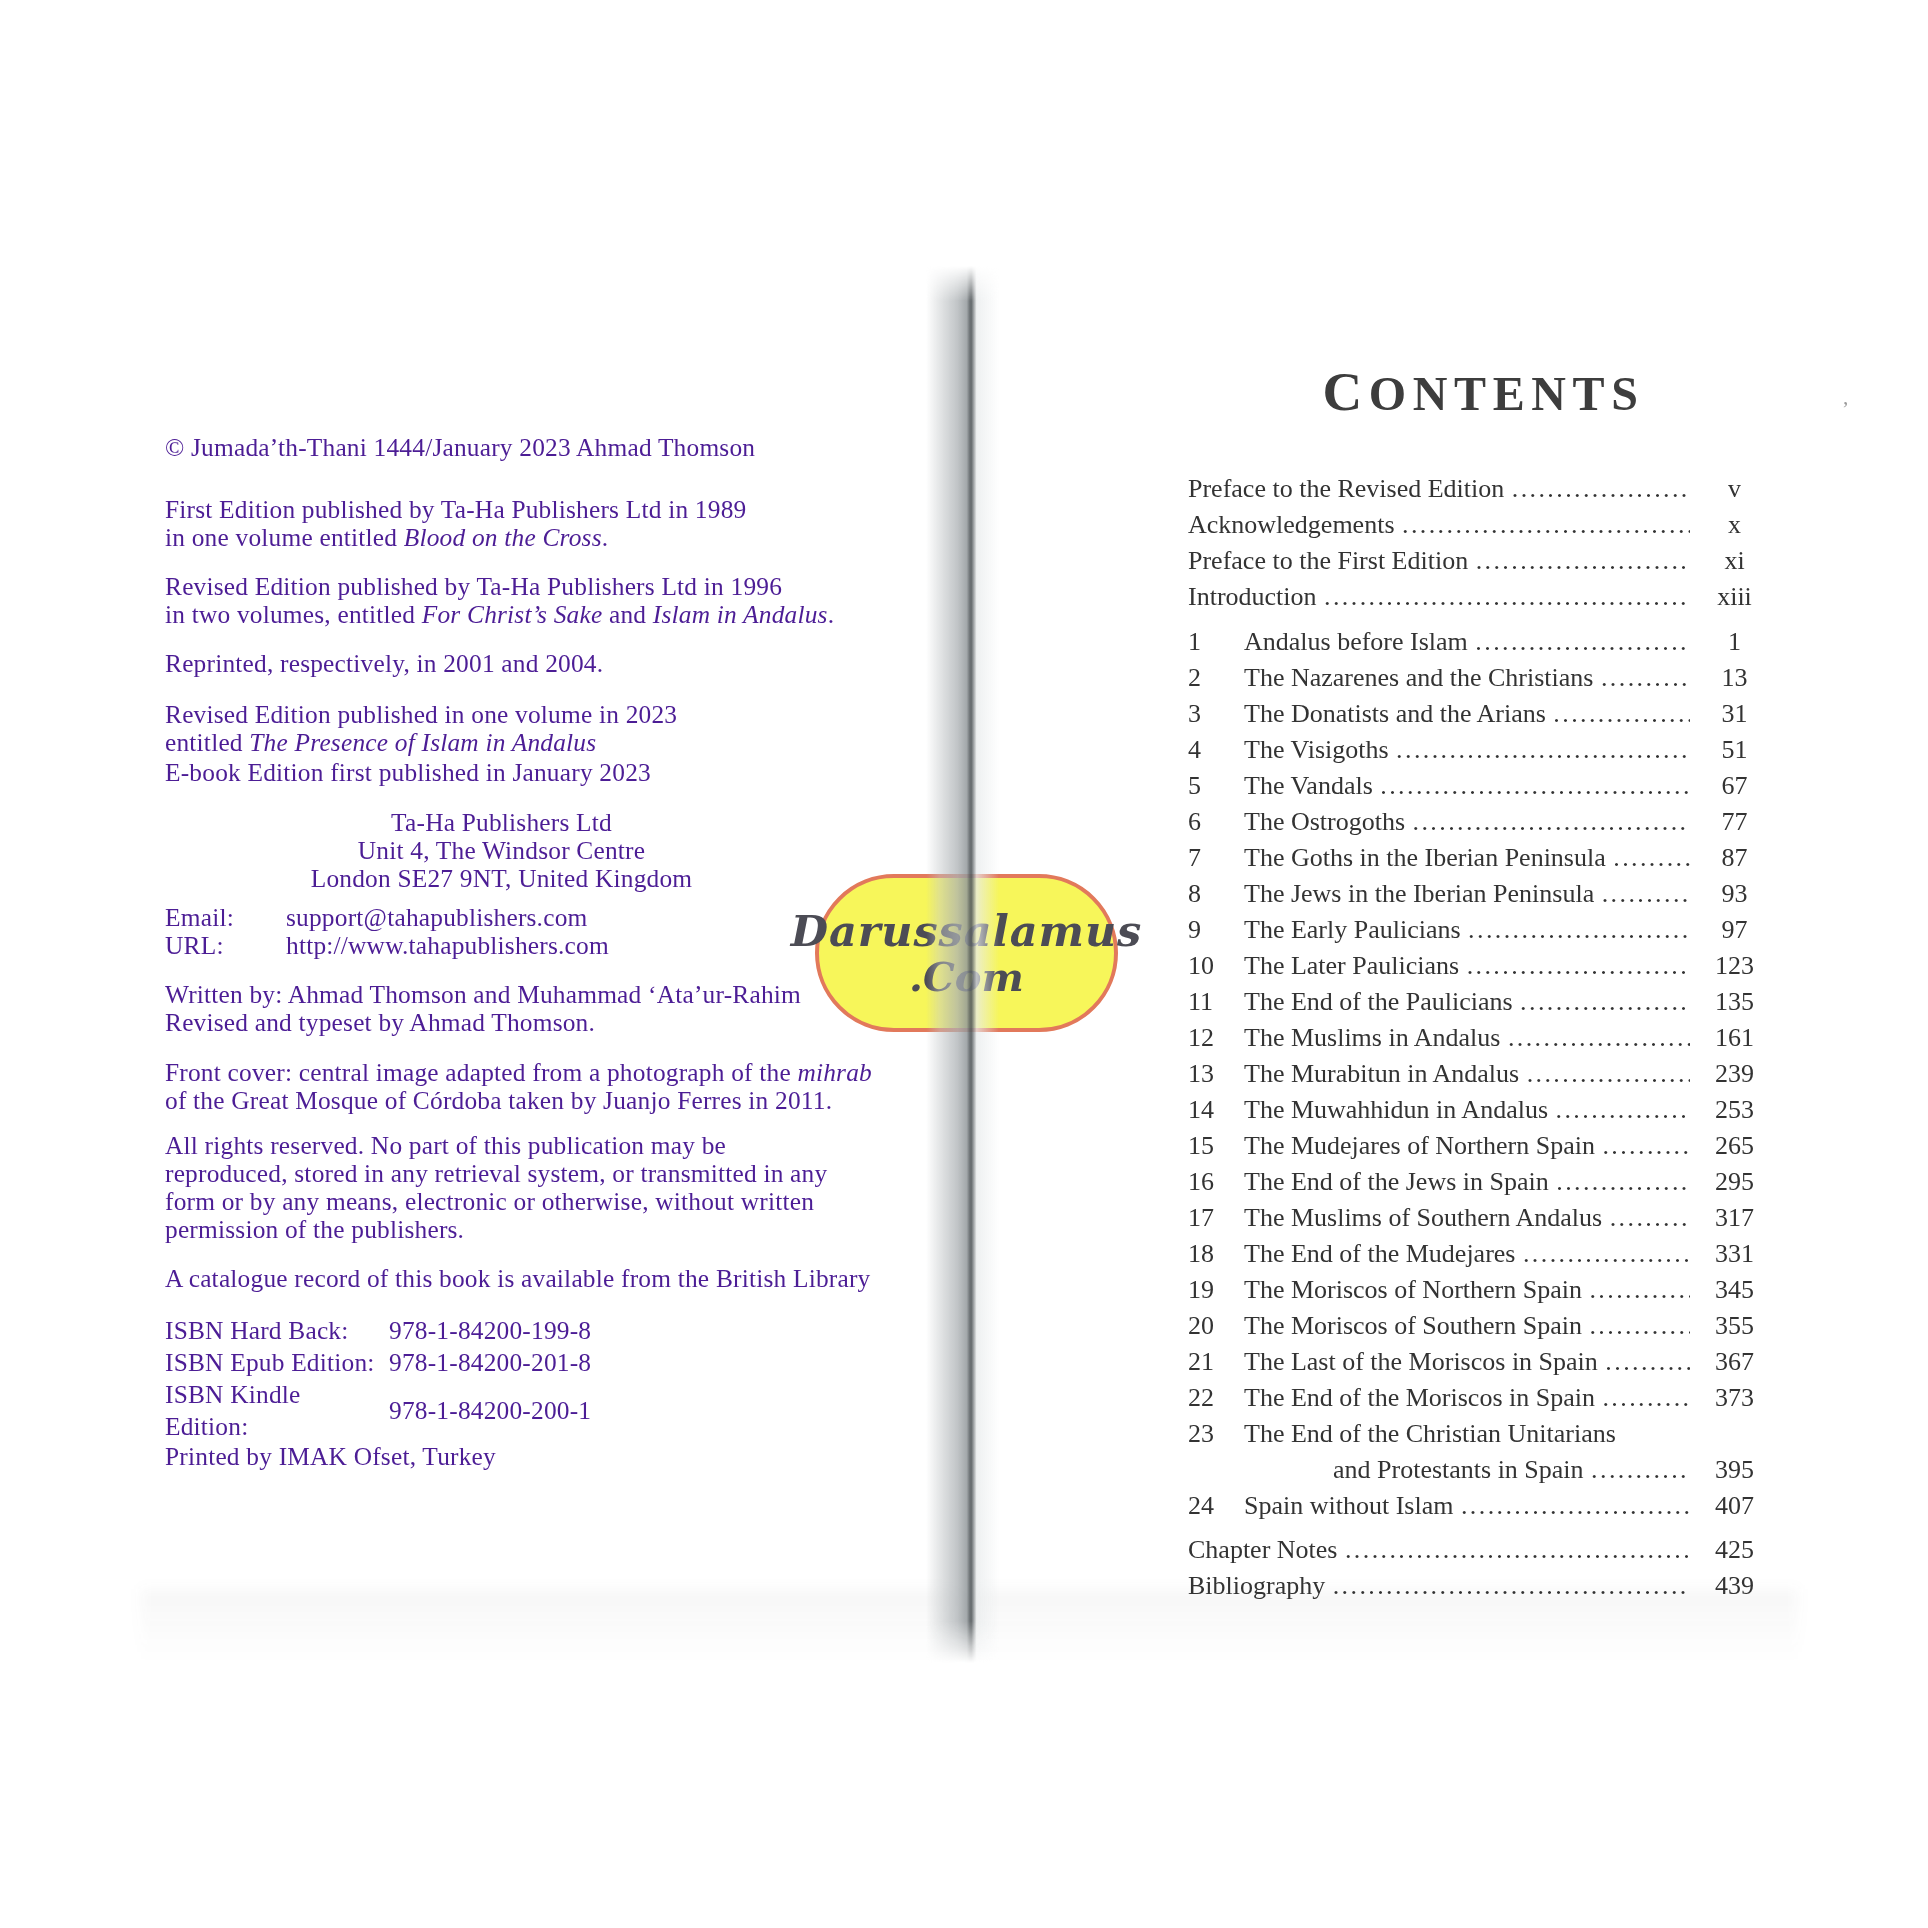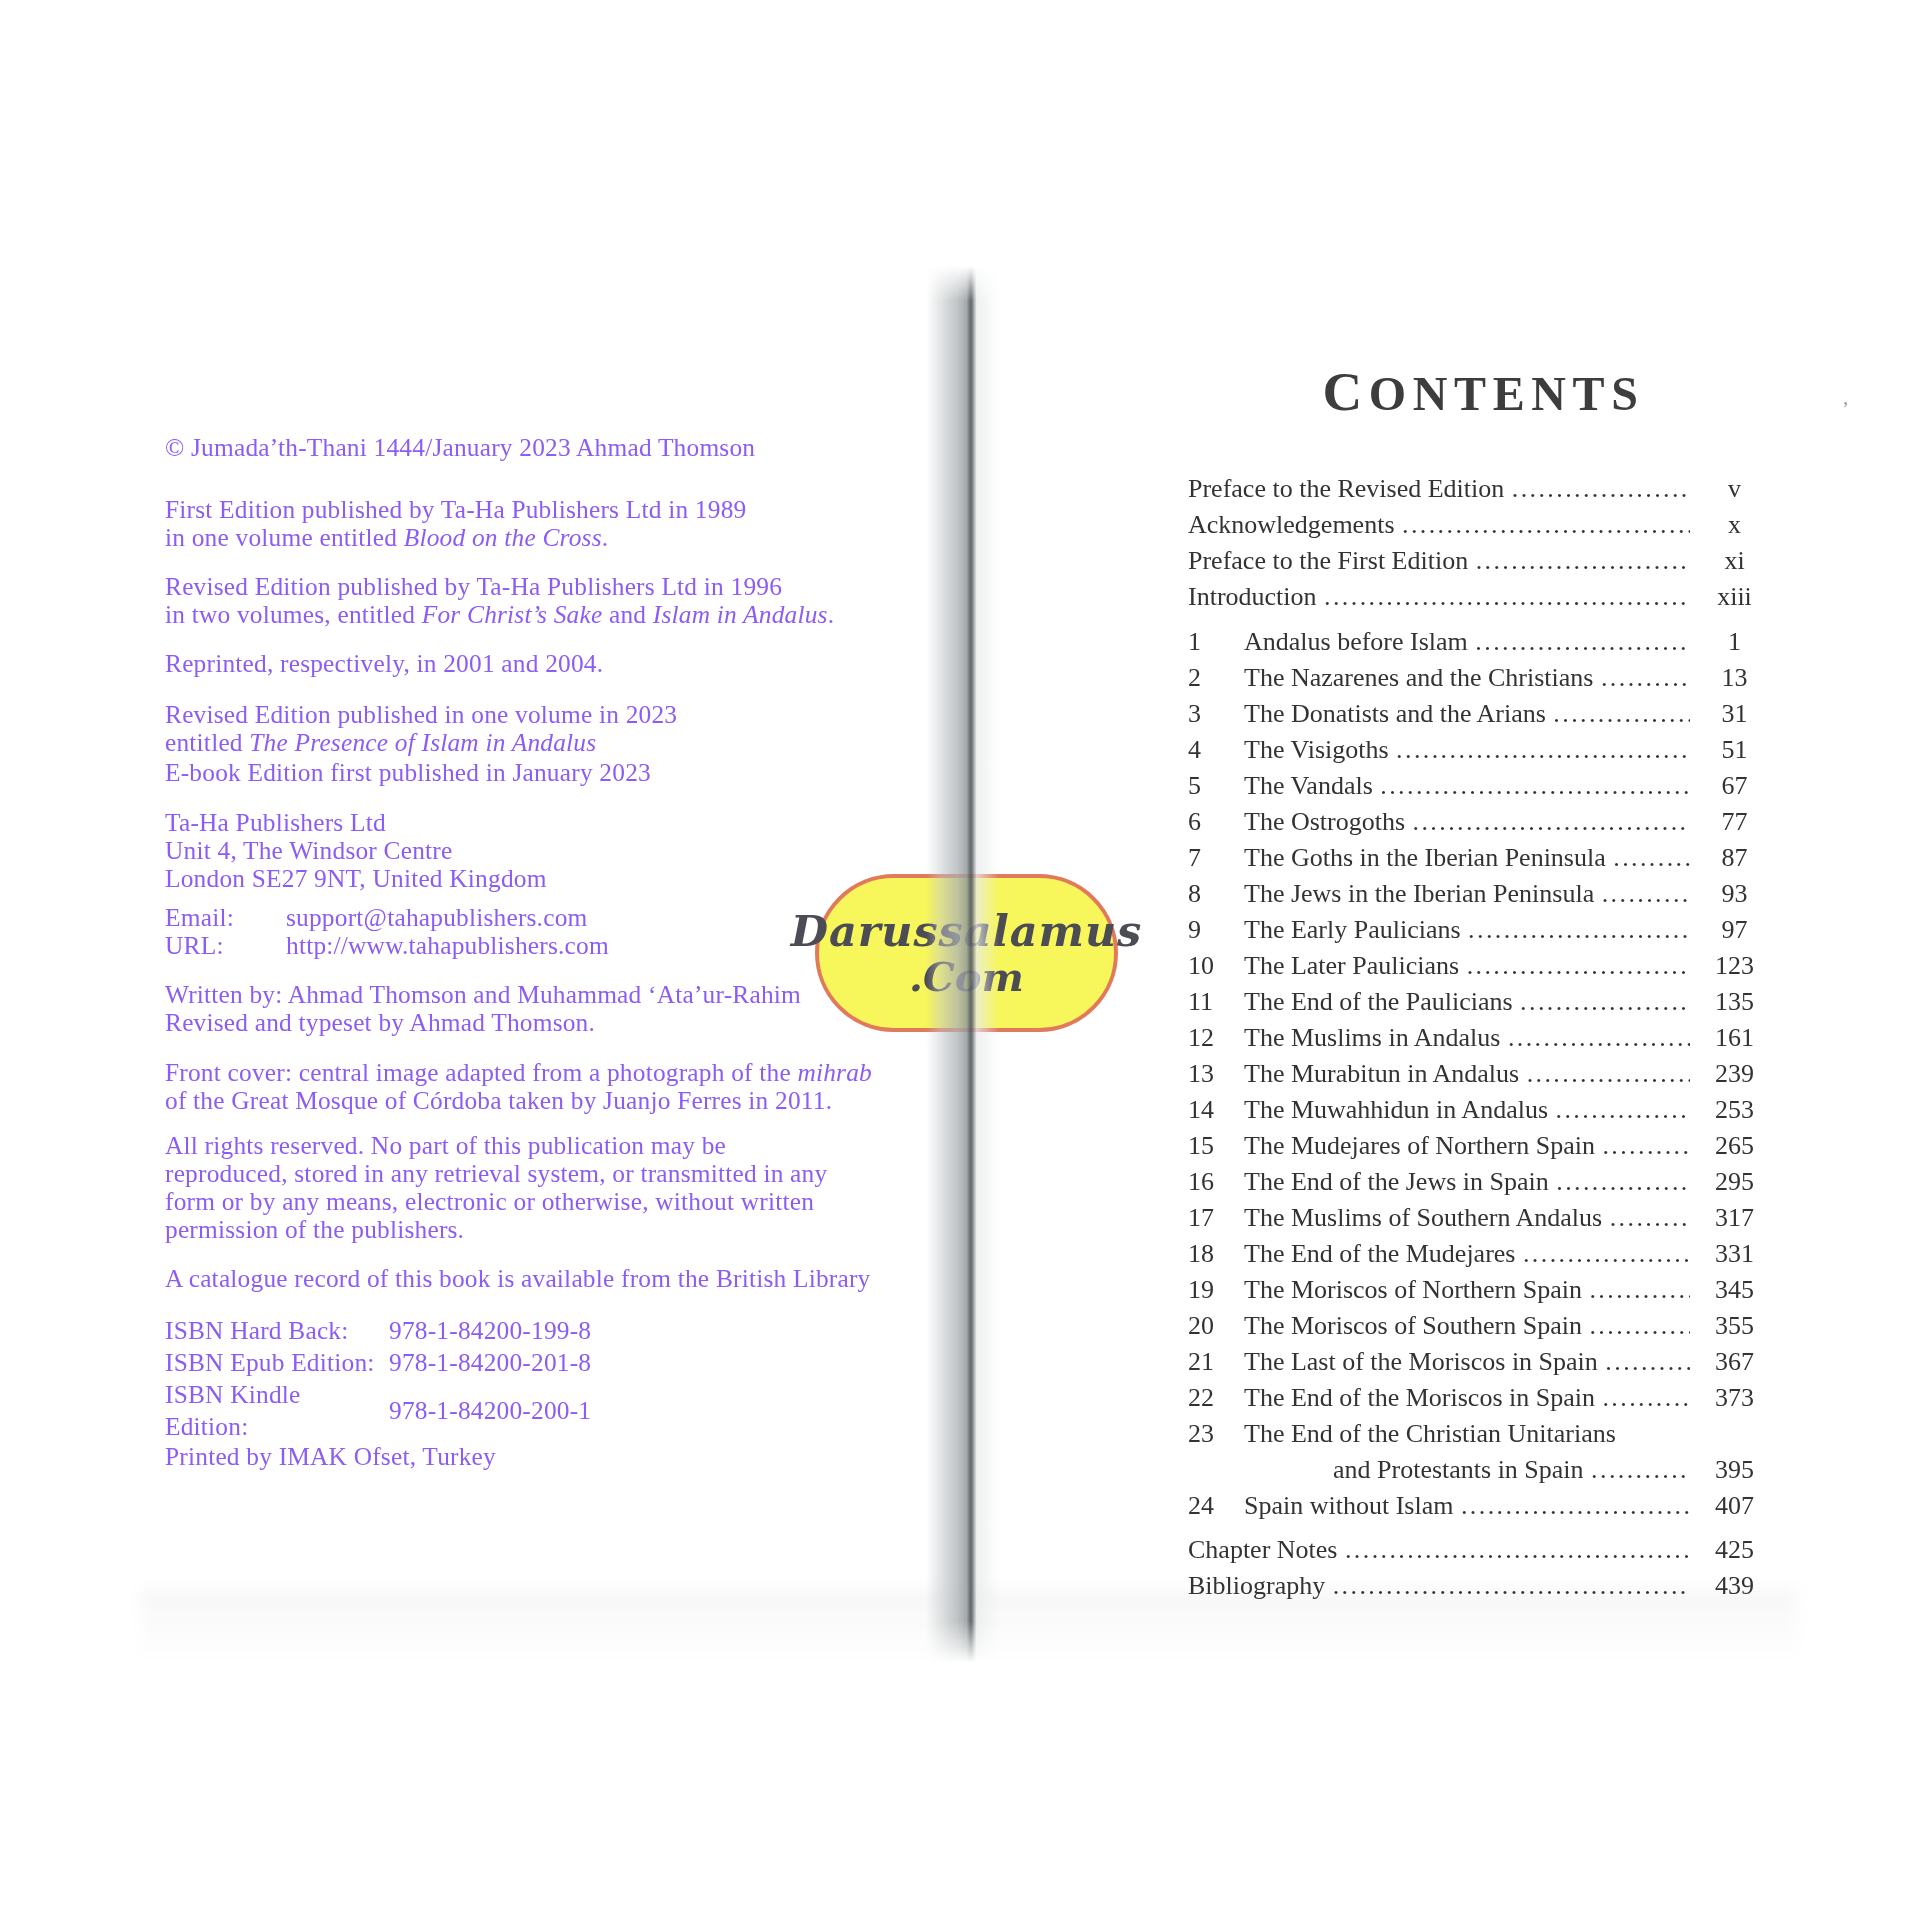--- a/index.html
+++ b/index.html
@@ -6,31 +6,31 @@
   body {
     width:1928px; height:1928px; background:#ffffff;
     font-family:"Liberation Serif","DejaVu Serif",serif;
     color:#333333;
   }
   .canvas { position:relative; width:1928px; height:1928px; overflow:hidden; background:#ffffff; }
 
   
   .left-page-text {
     position:absolute; left:165px; top:433px; width:673px; z-index:1;
-    font-size:25.4px; line-height:28px; letter-spacing:0.2px; color:#8b5cf6;
+    font-size:25.4px; line-height:28px; letter-spacing:0.2px; color:#4c1d95;
   }
   .left-page-text p { margin:0 0 21.7px 0; }
   .line { white-space:nowrap; }
   .p-copyright { margin-bottom:34px !important; }
   .p-first     { margin-bottom:21px !important; }
   .p-rev96     { margin-bottom:21px !important; }
   .p-reprint   { margin-bottom:22.6px !important; }
   .p-rev23     { margin-bottom:2.8px  !important; }
   .p-ebook     { margin-bottom:21.7px !important; }
-  .p-address   { margin-bottom:11.3px !important; }
+  .p-address   { margin-bottom:11.3px !important;text-align:center; }
   .p-contact   { margin-bottom:21px !important; }
   .p-credits   { margin-bottom:21.7px !important; }
   .p-cover     { margin-bottom:17px !important; }
   .p-rights    { margin-bottom:21px !important; }
   .p-cat       { margin-bottom:21.7px !important; }
   .p-isbn      { margin-bottom:0 !important; }
   .p-printed   { margin-top:38px; }
   .it { font-style:italic; }
   .contact-row { display:flex; }
   .contact-label { flex:0 0 121px; }

